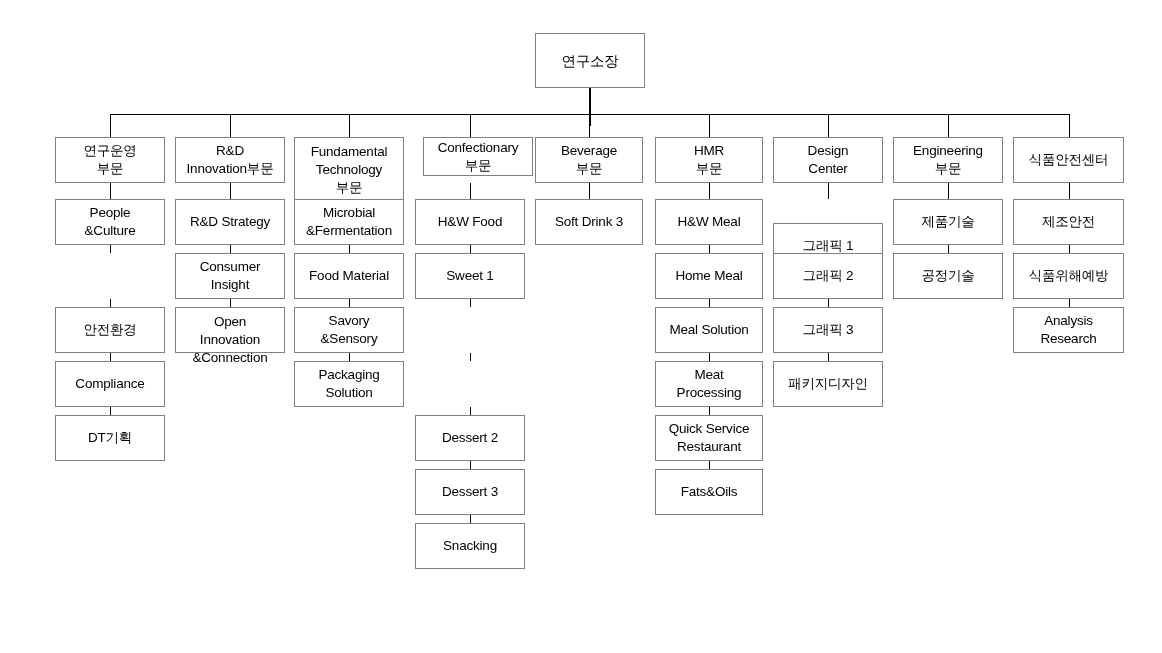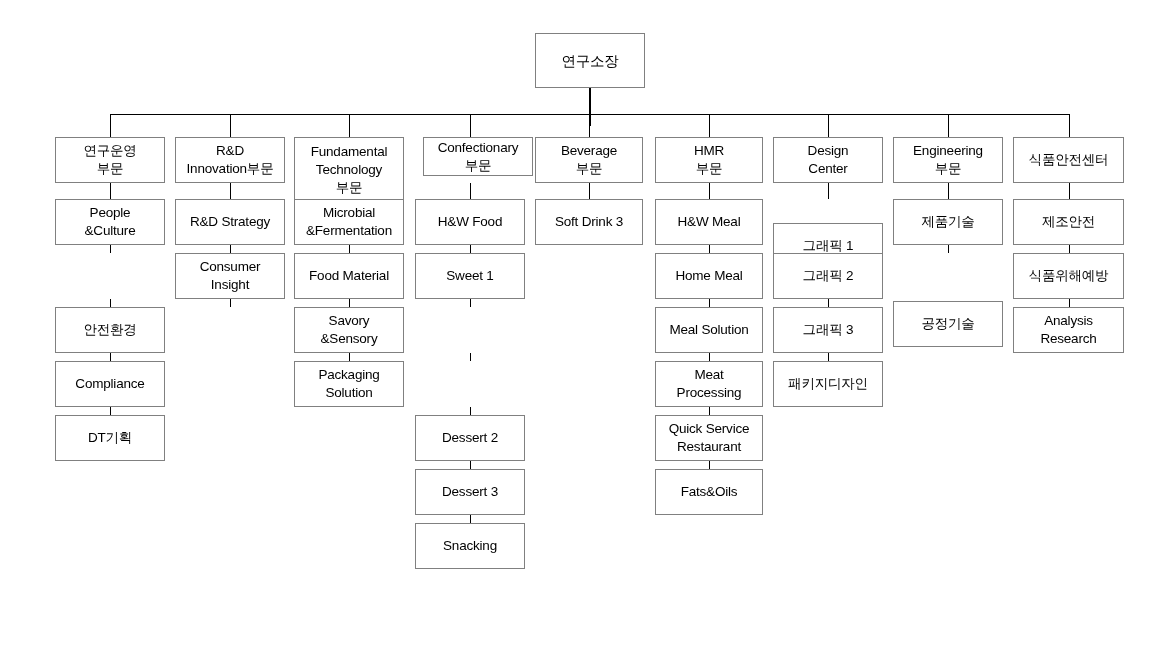--- a/index.html
+++ b/index.html
@@ -94,20 +94,25 @@
     <div class="line v" style="left: 230px; top: 183px; height: 16px;"></div>
     <div class="node" style="left: 175px; top: 199px; width: 110px; height: 46px;">
       <span class="label">R&amp;D Strategy</span>
     </div>
     <div class="line v" style="left: 230px; top: 245px; height: 8px;"></div>
     <div class="node" style="left: 175px; top: 253px; width: 110px; height: 46px;">
       <span class="label">Consumer
 Insight</span>
     </div>
     <div class="line v" style="left: 230px; top: 299px; height: 8px;"></div>
+    <div class="node overflow" style="left: 175px; top: 307px; width: 110px; height: 46px;">
+      <span class="label">Open
+Innovation
+&amp;Connection</span>
+    </div>
     <div class="line v" style="left: 349px; top: 114px; height: 23px;"></div>
     <div class="node overflow" style="left: 294px; top: 137px; width: 110px; height: 64px;">
       <span class="label">Fundamental
 Technology
 부문</span>
     </div>
     <div class="line v" style="left: 349px; top: 183px; height: 16px;"></div>
     <div class="node" style="left: 294px; top: 199px; width: 110px; height: 46px;">
       <span class="label">Microbial
 &amp;Fermentation</span>
@@ -217,21 +222,21 @@
     <div class="line v" style="left: 948px; top: 114px; height: 23px;"></div>
     <div class="node" style="left: 893px; top: 137px; width: 110px; height: 46px;">
       <span class="label">Engineering
 부문</span>
     </div>
     <div class="line v" style="left: 948px; top: 183px; height: 16px;"></div>
     <div class="node" style="left: 893px; top: 199px; width: 110px; height: 46px;">
       <span class="label">제품기술</span>
     </div>
     <div class="line v" style="left: 948px; top: 245px; height: 8px;"></div>
-    <div class="node" style="left: 893px; top: 253px; width: 110px; height: 46px; margin-top: 48px;">
+    <div class="node" style="left: 893px; top: 253px; width: 110px; height: 46px;">
       <span class="label">공정기술</span>
     </div>
     <div class="line v" style="left: 1068.5px; top: 114px; height: 23px;"></div>
     <div class="node" style="left: 1013px; top: 137px; width: 111px; height: 46px;">
       <span class="label">식품안전센터</span>
     </div>
     <div class="line v" style="left: 1068.5px; top: 183px; height: 16px;"></div>
     <div class="node" style="left: 1013px; top: 199px; width: 111px; height: 46px;">
       <span class="label">제조안전</span>
     </div>

